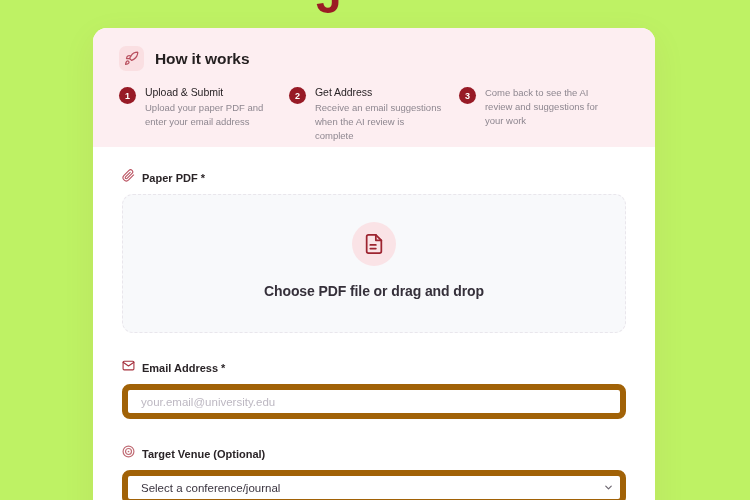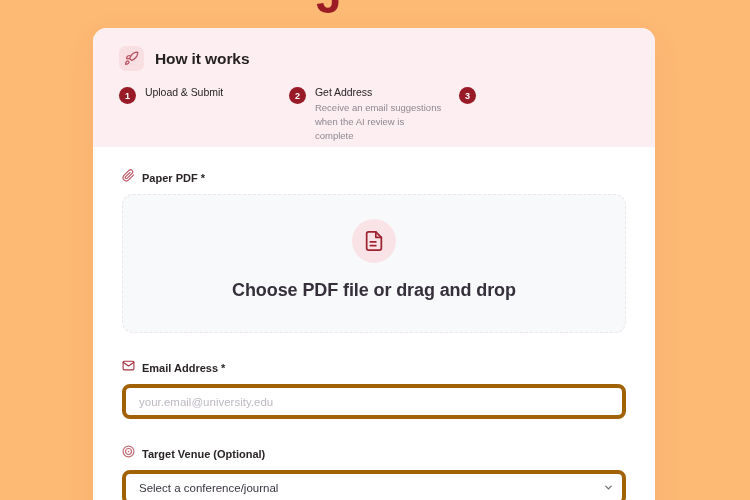--- a/index.html
+++ b/index.html
@@ -6,21 +6,21 @@
   html, body {
     width: 750px; height: 500px;
     overflow: hidden;
     background: #fcefee;
     font-family: "Liberation Sans", sans-serif;
     -webkit-font-smoothing: antialiased;
   }
   .page {
     position: relative;
     width: 750px; height: 500px;
-    background: #fdba74;
+    background: #bef264;
   }
 
   
   .top-glyph {
     position: absolute;
     left: 316px; top: -26px;
     font-size: 46px;
     font-weight: 700;
     color: #9b1c24;
     letter-spacing: -1px;
@@ -133,37 +133,37 @@
   .dz-circle {
     width: 44px; height: 44px;
     border-radius: 50%;
     background: #fae3e6;
     display: flex;
     align-items: center;
     justify-content: center;
     margin-bottom: 17px;
   }
   .dz-main {
-    font-size: 18px;
+    font-size: 14px;
     font-weight: 700;
     color: #35303a;
     margin-bottom: 7px;
     letter-spacing: -0.1px;
   }
   .dz-sub {
     font-size: 9.5px;
     color: #9a939d;
   }
 
   .section { margin-top: 26px; }
 
   .text-input, .select-input {
     width: 100%;
     height: 35px;
-    border: 4px solid #a16207;
+    border: 6px solid #a16207;
     border-radius: 8px;
     background: #fff;
     padding: 0 13px;
     font-size: 11.5px;
     font-family: "Liberation Sans", sans-serif;
     color: #35303a;
     outline: none;
   }
   .text-input::placeholder { color: #bdb8c2; }
 
@@ -201,32 +201,34 @@
           </svg>
         </span>
         <span class="howto-title">How it works</span>
       </div>
 
       <div class="steps">
         <div class="step">
           <span class="step-num">1</span>
           <div class="step-body">
             <div class="step-title">Upload &amp; Submit</div>
+            <div class="step-desc">Upload your paper PDF and enter your email address</div>
           </div>
         </div>
         <div class="step">
           <span class="step-num">2</span>
           <div class="step-body">
             <div class="step-title">Get Address</div>
             <div class="step-desc">Receive an email suggestions when the AI review is complete</div>
           </div>
         </div>
         <div class="step">
           <span class="step-num">3</span>
           <div class="step-body">
+            <div class="step-desc">Come back to see the AI review and suggestions for your work</div>
           </div>
         </div>
       </div>
     </div>
 
     <div class="body">
 
       <div>
         <div class="field-label">
           <span>

